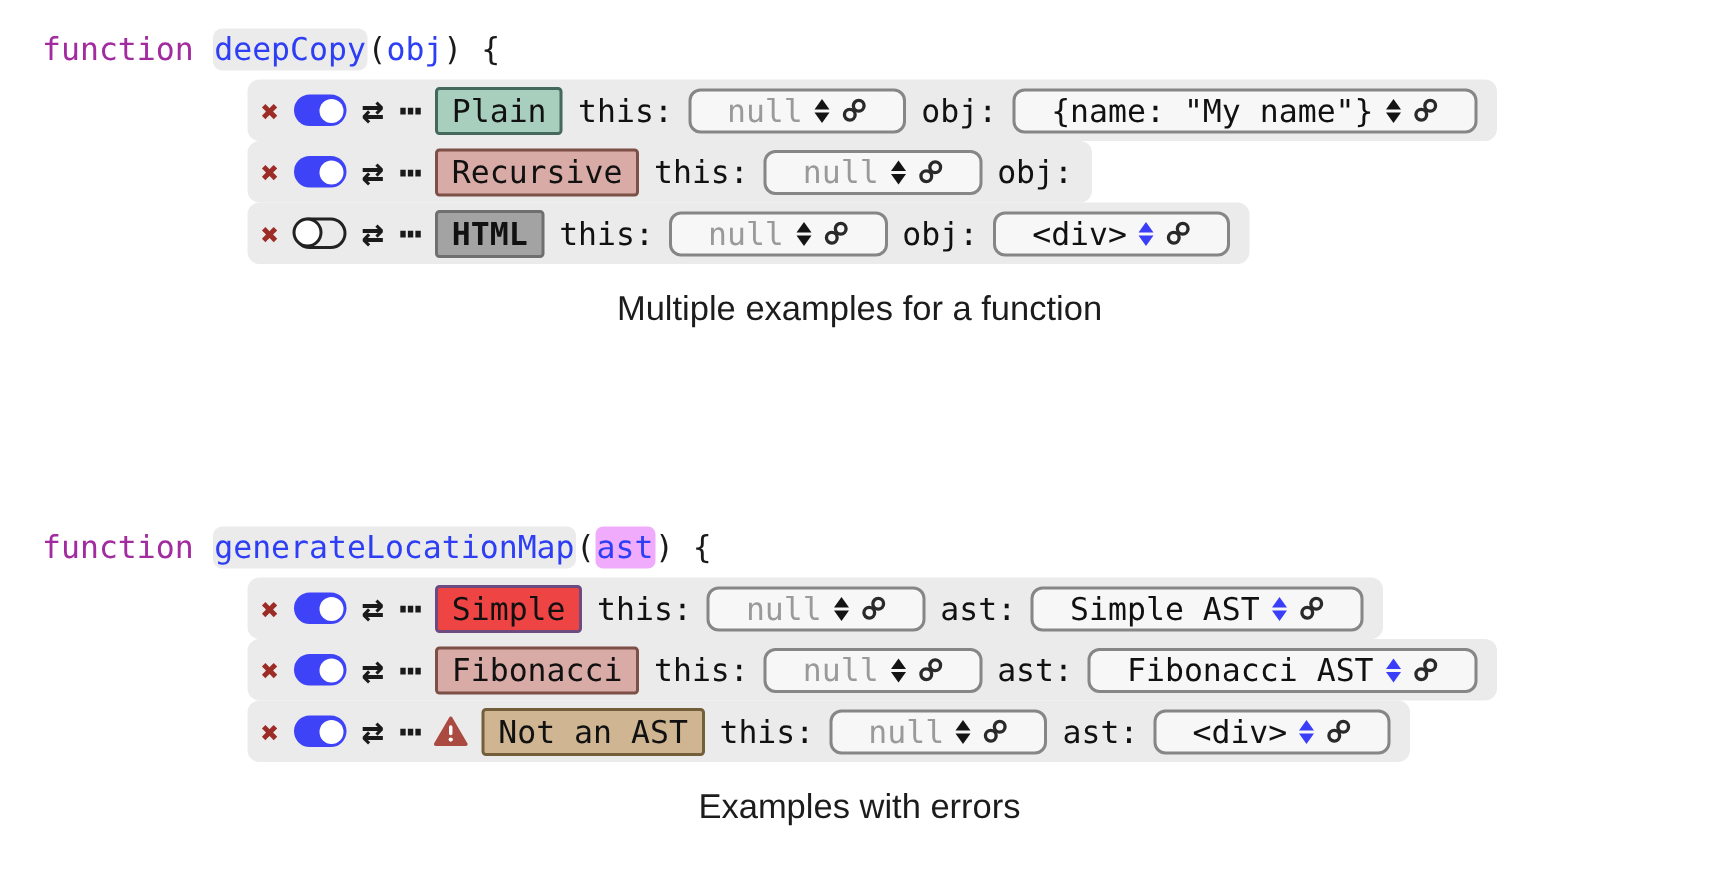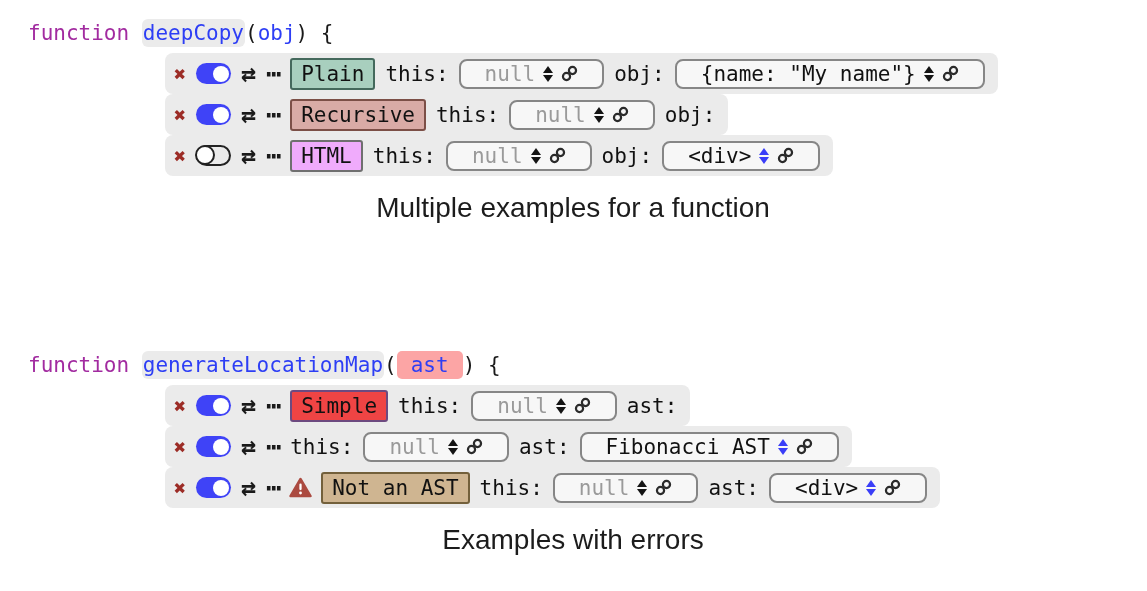--- a/index.html
+++ b/index.html
@@ -7,21 +7,21 @@
           font-family:"DejaVu Sans Mono","Liberation Mono",monospace;}
   .block{position:absolute;left:28px;width:1100px;}
   #block-0{top:20px;}
   #block-1{top:352px;}
 
   
   .codeline{font-size:21px;line-height:27px;white-space:pre;color:#111;}
   .kw{color:#a22ba0;}
   .fn{color:#2d3ef5;background:#ebebeb;border-radius:6px;padding:2px 1px;}
   .param{color:#2d3ef5;}
-  .param.hl-light{background:#fca5a5;border-radius:5px;padding:2px 14px;}
+  .param.hl-light{background:#f0abfc;border-radius:5px;padding:2px 1px;}
   .punc{color:#1a1a1a;}
 
   
   .rows{display:flex;flex-direction:column;align-items:flex-start;margin-left:137px;margin-top:6px;}
   .row{display:inline-flex;align-items:center;gap:10px;background:#ebebeb;border-radius:8px;
        min-height:41px;padding:0 13px 0 9px;font-size:21px;color:#111;}
 
   .icon-x{color:#9c2c26;font-weight:bold;font-size:20px;line-height:20px;cursor:default;}
   .icon-swap{color:#1a1a1a;font-weight:bold;font-size:25px;line-height:22px;}
   .icon-more{color:#1a1a1a;font-weight:bold;font-size:25px;line-height:20px;letter-spacing:-1px;}
@@ -31,21 +31,21 @@
   .toggle.on{background:#3f43f7;}
   .toggle.on .knob{position:absolute;right:2.5px;top:2.5px;width:16px;height:16px;border-radius:50%;background:#fff;}
   .toggle.off{background:transparent;border:2.5px solid #222;}
   .toggle.off .knob{position:absolute;left:-3px;top:-2.5px;width:16px;height:16px;border-radius:50%;
                     background:#fff;border:2.5px solid #222;}
 
   
   .badge{border:2px solid #555;border-radius:3px;padding:2px 9px;white-space:pre;}
   .b-plain{background:#a8cfbe;border-color:#44695c;}
   .b-recursive{background:#d9aba6;border-color:#7c4f47;}
-  .b-html{background:#f0abfc;border-color:#6f6f6f;}
+  .b-html{background:#a3a3a3;border-color:#6f6f6f;font-weight:bold;}
   .b-simple{background:#ef4444;border-color:#6d4a80;}
   .b-fibonacci{background:#d9aba6;border-color:#7c4f47;}
   .b-notanast{background:#cfb591;border-color:#73603b;}
 
   .plabel{white-space:pre;}
 
   
   .vbox{display:inline-flex;align-items:center;gap:8px;background:#f7f7f7;border:2px solid #868686;
         border-radius:8px;padding:1px 24px;min-height:28px;box-sizing:border-box;}
   .val{white-space:pre;color:#111;}
@@ -55,21 +55,21 @@
   .stepper i{display:block;width:0;height:0;border-left:5.5px solid transparent;border-right:5.5px solid transparent;}
   .stepper.black i.up{border-bottom:7px solid #141414;}
   .stepper.black i.dn{border-top:7px solid #141414;}
   .stepper.blue i.up{border-bottom:7px solid #3a3ef8;}
   .stepper.blue i.dn{border-top:7px solid #3a3ef8;}
 
   svg.link{display:block;}
   svg.warn{display:block;margin:0 -1px;}
 
   .caption{margin-top:16px;text-align:center;width:1090px;
-           font-family:"Liberation Sans","DejaVu Sans",sans-serif;font-size:28px;color:#1c1c1c;}
+           font-family:"Liberation Sans","DejaVu Sans",sans-serif;font-size:23px;color:#1c1c1c;}
 </style>
 </head>
 <body>
 
 <div class="canvas">
 
   <section class="block" id="block-0">
     <div class="codeline"><span class="kw">function</span><span> </span><span class="fn">deepCopy</span><span class="punc">(</span><span class="param">obj</span><span class="punc">) {</span></div>
 
     <div class="rows">
@@ -200,29 +200,43 @@
               <i class="dn"></i>
             </span>
           <svg class="link" width="17" height="17" viewBox="0 0 20 20">
               <g fill="none" stroke="#2a2a2a" stroke-width="2.6">
                 <circle cx="6.5" cy="13.5" r="4.2"></circle>
                 <circle cx="13.5" cy="6.5" r="4.2"></circle>
               </g>
             </svg>
         </span>
         <span class="plabel">ast:</span>
-      </div>
-
-      <div class="row">
-        <span class="icon-x">✖</span>
-        <span class="toggle on">
-            <span class="knob"></span>
-          </span>
-        <span class="icon-swap">⇄</span>
-        <span class="icon-more">⋯</span>
+        <span class="vbox">
+          <span class="val">Simple AST</span>
+          <span class="stepper blue">
+              <i class="up"></i>
+              <i class="dn"></i>
+            </span>
+          <svg class="link" width="17" height="17" viewBox="0 0 20 20">
+              <g fill="none" stroke="#2a2a2a" stroke-width="2.6">
+                <circle cx="6.5" cy="13.5" r="4.2"></circle>
+                <circle cx="13.5" cy="6.5" r="4.2"></circle>
+              </g>
+            </svg>
+        </span>
+      </div>
+
+      <div class="row">
+        <span class="icon-x">✖</span>
+        <span class="toggle on">
+            <span class="knob"></span>
+          </span>
+        <span class="icon-swap">⇄</span>
+        <span class="icon-more">⋯</span>
+        <span class="badge b-fibonacci">Fibonacci</span>
         <span class="plabel">this:</span>
         <span class="vbox">
           <span class="val muted">null</span>
           <span class="stepper black">
               <i class="up"></i>
               <i class="dn"></i>
             </span>
           <svg class="link" width="17" height="17" viewBox="0 0 20 20">
               <g fill="none" stroke="#2a2a2a" stroke-width="2.6">
                 <circle cx="6.5" cy="13.5" r="4.2"></circle>

